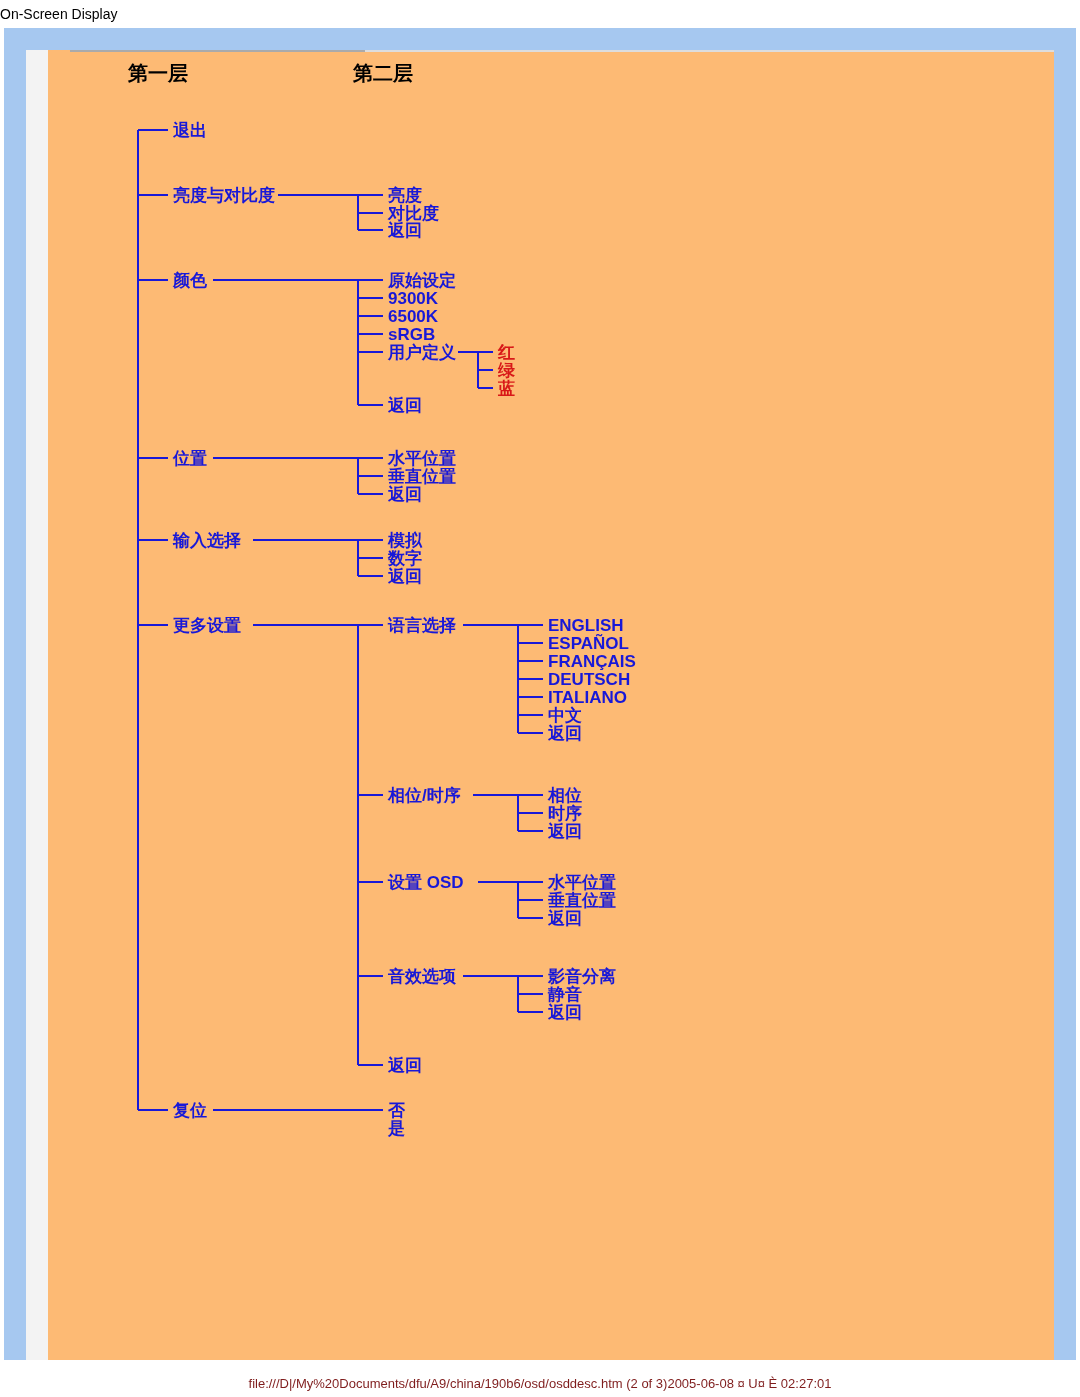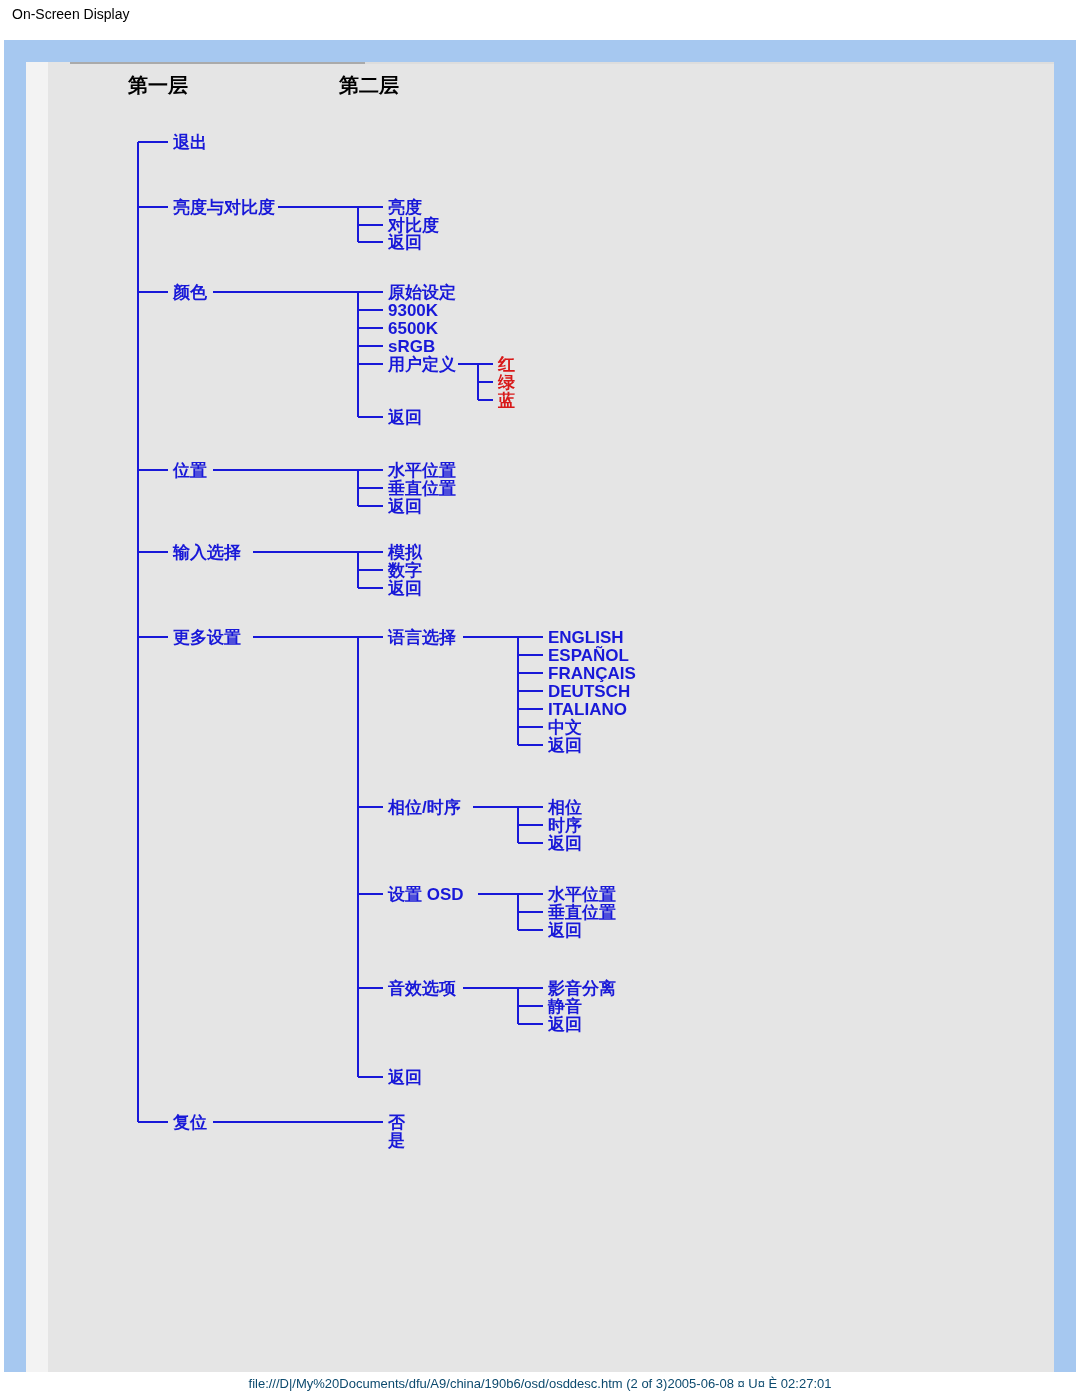--- a/index.html
+++ b/index.html
@@ -4,29 +4,29 @@
 <style>
   body {
     margin: 0;
     padding: 0;
     font-family: Arial, "Microsoft YaHei", sans-serif;
     background: #fff;
     width: 1080px;
   }
   .page-title {
     font-size: 14px;
-    padding: 6px 12px;
+    padding: 6px 0;
     color: #000;
   }
   .outer-frame {
     border-top: 22px solid #a6c8f0;
     border-left: 22px solid #a6c8f0;
     border-right: 22px solid #a6c8f0;
-    margin: 12px 4px;
-    background: #e5e5e5;
+    margin: 0 4px;
+    background: #fdba74;
     min-height: 1310px;
     position: relative;
     box-sizing: border-box;
   }
   .content-pad {
     border-left: 22px solid #f3f3f3;
     padding: 10px 30px 20px 30px;
     min-height: 1280px;
     position: relative;
   }
@@ -37,21 +37,21 @@
     right: 0;
     height: 2px;
     background: linear-gradient(to right, #aaa 30%, #ddd 30%);
   }
   .headers {
     font-weight: bold;
     font-size: 20px;
     color: #000;
   }
   .h1 { position: absolute; left: 80px; top: 10px; }
-  .h2 { position: absolute; left: 291px; top: 10px; }
+  .h2 { position: absolute; left: 305px; top: 10px; }
   svg { display: block; }
   .label {
     font-family: Arial, "Microsoft YaHei", SimHei, sans-serif;
     font-weight: bold;
     font-size: 17px;
     fill: #1818d8;
   }
   .label-red { fill: #d81818; }
   .note-block {
     margin-top: 60px;
@@ -60,21 +60,21 @@
     color: #000;
   }
   .note-prefix { color: #d81818; }
   .footer-text {
     position: absolute;
     bottom: 6px;
     left: 0;
     width: 100%;
     text-align: center;
     font-size: 13px;
-    color: #0c4a6e;
+    color: #7f1d1d;
   }
 </style>
 </head>
 <body>
 
 <div class="page-title">On-Screen Display</div>
 
 <div class="outer-frame">
   <div class="content-pad">
     <div class="scrollbar-top"></div>

